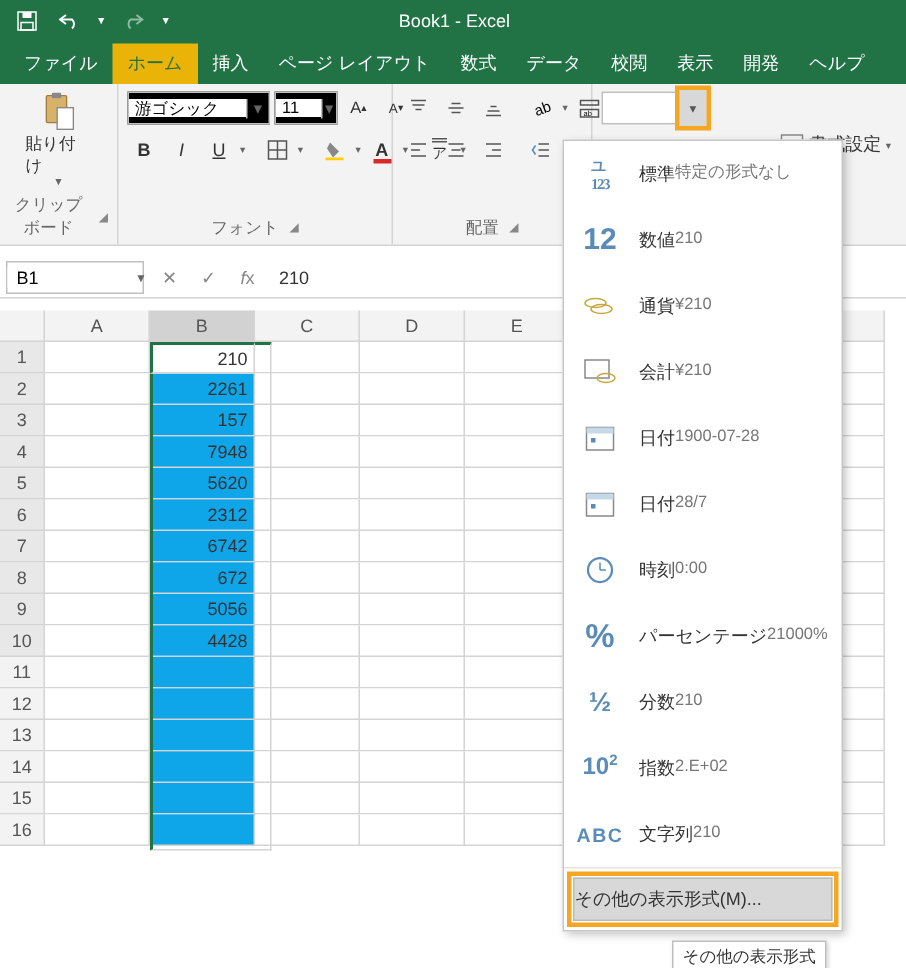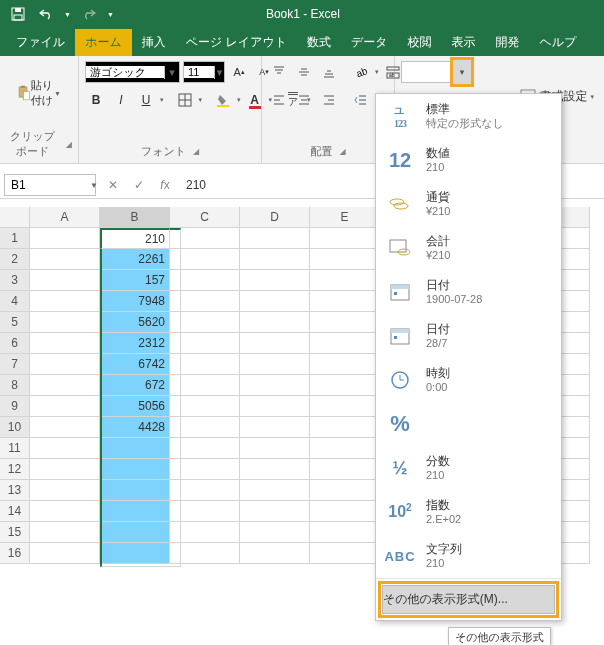--- a/index.html
+++ b/index.html
@@ -7,21 +7,21 @@
 .qat{display:flex;align-items:center;gap:8px;padding:0 8px}
 .qat .icon{display:inline-flex;align-items:center;justify-content:center;width:20px;height:20px}
 .title-center{flex:1;text-align:center}
 .tabs{height:28px;background:#217346;display:flex;align-items:flex-end;padding:0 6px;font-size:12px}
 .tab{color:#fff;padding:5px 10px;cursor:default}
 .tab.active{background:#eab308;color:#217346}
 .ribbon{background:#f3f3f3;border-bottom:1px solid #d4d4d4;display:flex}
 .group{border-right:1px solid #d4d4d4;padding:4px 6px;display:flex;flex-direction:column;align-items:stretch}
 .group-body{flex:1;display:flex;align-items:center;gap:4px}
 .group-label{text-align:center;font-size:11px;color:#666;padding-top:3px;display:flex;align-items:center;justify-content:center;gap:4px}
-.paste-btn{display:flex;flex-direction:row;align-items:center;justify-content:center;width:44px;height:64px;border:1px solid transparent}
+.paste-btn{display:flex;flex-direction:column;align-items:center;justify-content:center;width:44px;height:64px;border:1px solid transparent}
 .row{display:flex;align-items:center;gap:3px}
 .ctrl{display:inline-flex;align-items:center;justify-content:center;height:22px;min-width:20px;border:1px solid transparent}
 .sep{width:1px;height:18px;background:#d4d4d4;margin:0 2px}
 .combo{display:flex;align-items:center;border:1px solid #c0c0c0;background:#000000;height:20px;font-size:11px}
 .combo input{border:none;outline:none;width:70px;padding:0 4px;font-size:11px}
 .combo .dd{width:14px;text-align:center;color:#666;border-left:1px solid #c0c0c0}
 .launcher{font-size:8px;color:#888;margin-left:3px}
 .fmt-combo-wrap{display:flex;align-items:center}
 .fmt-combo{display:flex;align-items:center;border:1px solid #c0c0c0;background:#fff;height:20px;width:50px}
 .fmt-combo input{border:none;outline:none;width:100%;padding:0 4px}
@@ -32,28 +32,28 @@
 .namebox{border:1px solid #c0c0c0;background:#fff;width:90px;height:20px;margin:0 4px;display:flex;align-items:center}
 .namebox input{border:none;outline:none;width:70px;padding:0 6px;font-size:12px}
 .fbar-btn{width:26px;text-align:center;color:#888}
 .fbar{flex:1;padding:0 8px;font-size:12px}
 .grid{position:relative;display:grid;grid-template-columns:30px repeat(8,70px);grid-auto-rows:21px;margin-top:8px}
 .grid div{border-right:1px solid #d4d4d4;border-bottom:1px solid #d4d4d4;display:flex;align-items:center;padding:0 4px;font-size:12px}
 .hdr{background:#f3f3f3;justify-content:center;color:#555;font-size:11px}
 .rowhdr{background:#f3f3f3;justify-content:center;color:#555;font-size:11px}
 .cell{background:#fff}
 .cell.num{justify-content:flex-end}
-.cell.sel{background:#7dd3fc}
+.cell.sel{background:#0ea5e9}
 .hdr.selcol{background:#d2d2d2}
 .rowhdr.selrow{background:#e8e8e8}
 .sel-outline{position:absolute;border:2px solid #217346;pointer-events:none}
 .dropdown{position:absolute;left:375px;top:93px;width:185px;background:#fff;border:1px solid #c6c6c6;box-shadow:2px 2px 6px rgba(0,0,0,.25);z-index:10}
 .dd-item{display:flex;align-items:center;gap:10px;padding:4px 8px;height:36px}
 .dd-item .ico{width:32px;height:32px;display:flex;align-items:center;justify-content:center;color:#5b8cb8;font-size:18px;font-weight:bold}
-.dd-item .txt{display:flex;flex-direction:column;line-height:1.2}
+.dd-item .txt{display:flex;flex-direction:row;line-height:1.2}
 .dd-item .t1{font-size:12px;color:#333}
 .dd-item .t2{font-size:11px;color:#777}
 .dd-foot{padding:6px;border-top:1px solid #e4e4e4}
 .dd-foot-btn{display:block;text-align:left;background:#d8d8d8;border:1px solid #bbb;padding:5px 0;font-size:12px}
 .hi-orange-box{outline:3px solid #f5a623;outline-offset:1px}
 .tooltip{position:absolute;left:448px;top:627px;background:#fff;border:1px solid #bdbdbd;padding:2px 6px;font-size:11px;z-index:11;box-shadow:1px 1px 3px rgba(0,0,0,.2)}
 svg{display:block}
 </style>
 </head>
 <body>
@@ -547,20 +547,24 @@
         </div>
         <div class="txt">
           <span class="t1">時刻</span>
           <span class="t2">0:00</span>
         </div>
       </div>
       <div class="dd-item">
         <div class="ico">
           <b style="font-size:22px">%</b>
         </div>
+        <div class="txt">
+          <span class="t1">パーセンテージ</span>
+          <span class="t2">21000%</span>
+        </div>
       </div>
       <div class="dd-item">
         <div class="ico">
           <b style="font-size:18px">½</b>
         </div>
         <div class="txt">
           <span class="t1">分数</span>
           <span class="t2">210</span>
         </div>
       </div>

